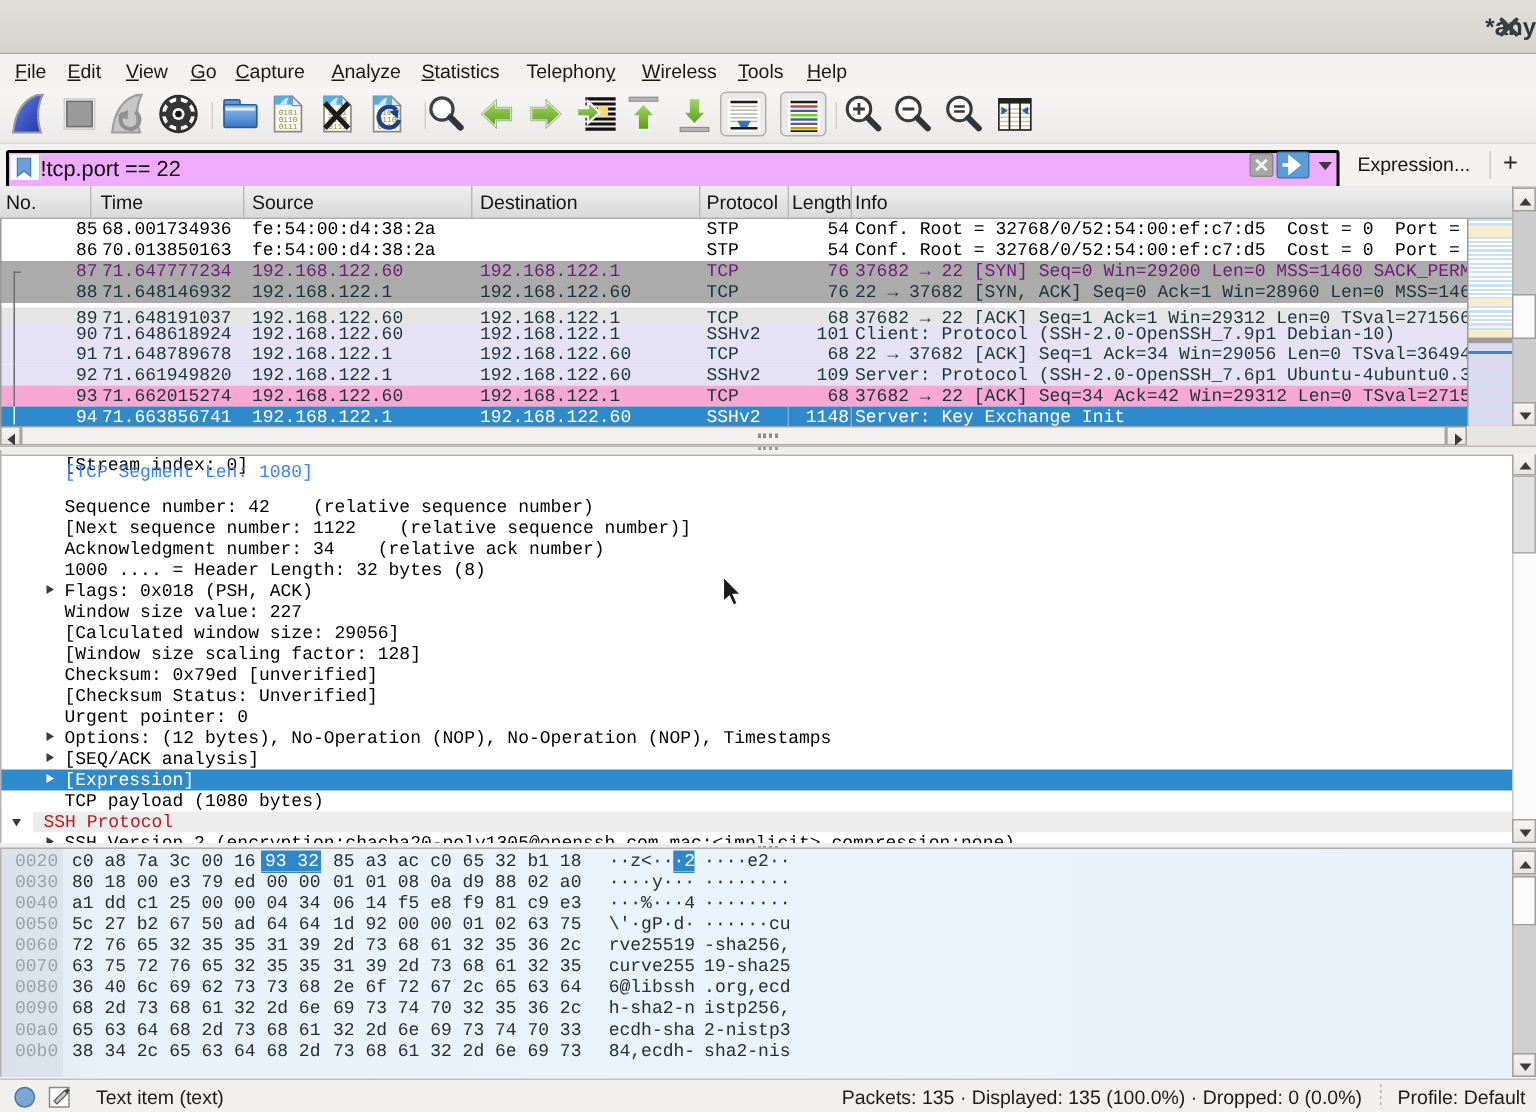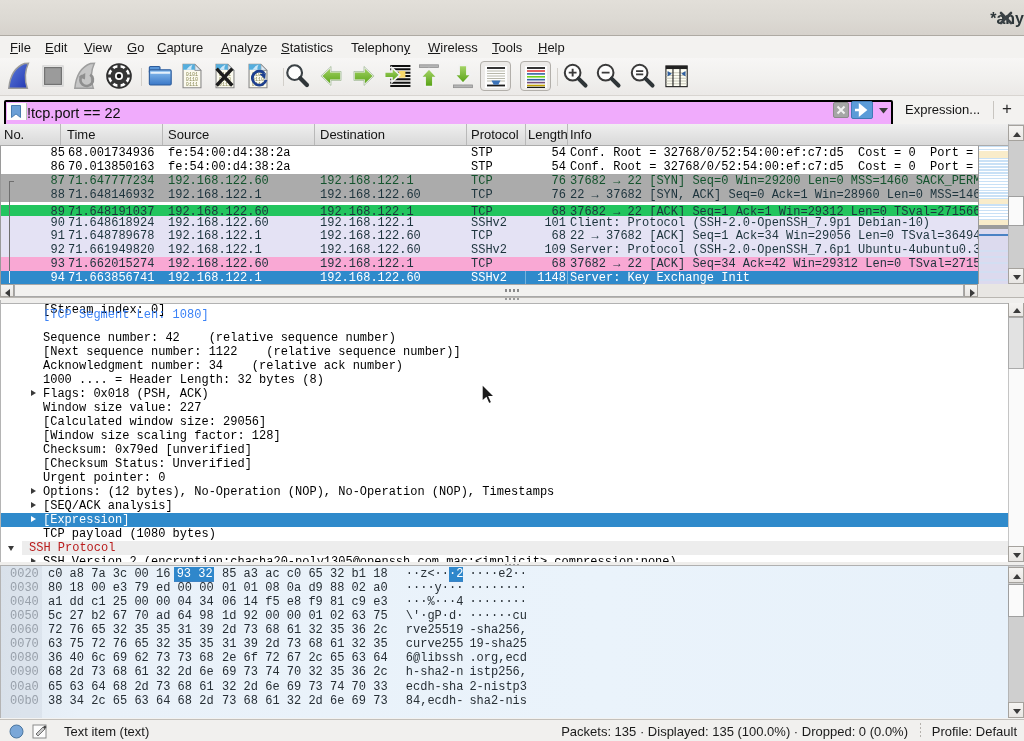--- a/index.html
+++ b/index.html
@@ -312,39 +312,39 @@
     </div>
 <div class="prow" style="top:13.9px;background:#ffffff;color:#000000">
       <span class="c-no">86</span>
       <span class="c-ti">70.013850163</span>
       <span class="c-sr">fe:54:00:d4:38:2a</span>
       <span class="c-ds"></span>
       <span class="c-pr">STP</span>
       <span class="c-ln">54</span>
       <span class="c-in">Conf. Root = 32768/0/52:54:00:ef:c7:d5  Cost = 0  Port = 0x8001</span>
     </div>
-<div class="prow" style="top:27.8px;background:#ababab;color:#14532d">
+<div class="prow" style="top:27.8px;background:#ababab;color:#701a75">
       <span class="c-no">87</span>
       <span class="c-ti">71.647777234</span>
       <span class="c-sr">192.168.122.60</span>
       <span class="c-ds">192.168.122.1</span>
       <span class="c-pr">TCP</span>
       <span class="c-ln">76</span>
       <span class="c-in">37682 → 22 [SYN] Seq=0 Win=29200 Len=0 MSS=1460 SACK_PERM=1 TSv</span>
     </div>
 <div class="prow" style="top:41.7px;background:#ababab;color:#1c333c">
       <span class="c-no">88</span>
       <span class="c-ti">71.648146932</span>
       <span class="c-sr">192.168.122.1</span>
       <span class="c-ds">192.168.122.60</span>
       <span class="c-pr">TCP</span>
       <span class="c-ln">76</span>
       <span class="c-in">22 → 37682 [SYN, ACK] Seq=0 Ack=1 Win=28960 Len=0 MSS=1460 SAC</span>
     </div>
-<div class="prow" style="top:59px;background:#22c55e;color:#1c333c">
+<div class="prow" style="top:59px;background:#e5e5e5;color:#1c333c">
       <span class="c-no">89</span>
       <span class="c-ti">71.648191037</span>
       <span class="c-sr">192.168.122.60</span>
       <span class="c-ds">192.168.122.1</span>
       <span class="c-pr">TCP</span>
       <span class="c-ln">68</span>
       <span class="c-in">37682 → 22 [ACK] Seq=1 Ack=1 Win=29312 Len=0 TSval=2715664293 </span>
     </div>
 <div class="prow" style="top:69.5px;background:#e4e2f4;color:#1c333c">
       <span class="c-no">90</span>
@@ -465,21 +465,21 @@
 <div class="drow" style="top:212.9px;background:#2f8acb;color:#ffffff;"><i class="tri" style="left:31px;top:3.4px;border-top:3.5px solid transparent;border-bottom:3.5px solid transparent;border-left:5px solid #ffffff"></i><span style="position:absolute;left:43px">[Expression]</span></div>
 <div class="drow" style="top:226.9px;color:#000000;"><span style="position:absolute;left:43px">TCP payload (1080 bytes)</span></div>
 <div class="drow" style="top:240.9px;color:#b91c1c;"><u style="position:absolute;left:22px;top:0;width:986px;height:14px;background:#ededed"></u><i class="tri" style="left:8px;top:5px;border-left:3.5px solid transparent;border-right:3.5px solid transparent;border-top:5px solid #3a3a3a"></i><span style="position:absolute;left:29px">SSH Protocol</span></div>
 <div class="drow" style="top:254.9px;color:#000000;"><i class="tri" style="left:31px;top:3.4px;border-top:3.5px solid transparent;border-bottom:3.5px solid transparent;border-left:5px solid #3a3a3a"></i><span style="position:absolute;left:43px">SSH Version 2 (encryption:chacha20-poly1305@openssh.com mac:&lt;implicit&gt; compression:none)</span></div>
 </div>
 <div id="hexpane" class="abs mono">
 <div class="abs" style="left:0;top:0;width:42px;height:152px;background:rgba(190,200,212,0.25)"></div>
 <div class="xrow" style="top:1.10px"><span class="xoff" style="position:absolute;left:10px">0020</span><span style="position:absolute;left:48px">c0 a8 7a 3c 00 16 <b style="font-weight:normal;color:#fff;background:#2f87cb;box-shadow:0 1px 0 #3e83c4;padding:0 1px 0 3px;margin-left:-4px">93 32</b></span><span style="position:absolute;left:222px">85 a3 ac c0 65 32 b1 18</span><span style="position:absolute;left:405.8px">··z&lt;··<b style="font-weight:normal;color:#fff;background:#2f87cb;box-shadow:0 1px 0 #3e83c4">·2</b></span><span style="position:absolute;left:469.4px">····e2··</span></div>
 <div class="xrow" style="top:15.15px"><span class="xoff" style="position:absolute;left:10px">0030</span><span style="position:absolute;left:48px">80 18 00 e3 79 ed 00 00</span><span style="position:absolute;left:222px">01 01 08 0a d9 88 02 a0</span><span style="position:absolute;left:405.8px">····y···</span><span style="position:absolute;left:469.4px">········</span></div>
 <div class="xrow" style="top:29.20px"><span class="xoff" style="position:absolute;left:10px">0040</span><span style="position:absolute;left:48px">a1 dd c1 25 00 00 04 34</span><span style="position:absolute;left:222px">06 14 f5 e8 f9 81 c9 e3</span><span style="position:absolute;left:405.8px">···%···4</span><span style="position:absolute;left:469.4px">········</span></div>
-<div class="xrow" style="top:43.25px"><span class="xoff" style="position:absolute;left:10px">0050</span><span style="position:absolute;left:48px">5c 27 b2 67 70 ad 64 98</span><span style="position:absolute;left:222px">1d 92 00 00 01 02 63 75</span><span style="position:absolute;left:405.8px">\'·gP·d·</span><span style="position:absolute;left:469.4px">······cu</span></div>
+<div class="xrow" style="top:43.25px"><span class="xoff" style="position:absolute;left:10px">0050</span><span style="position:absolute;left:48px">5c 27 b2 67 50 ad 64 64</span><span style="position:absolute;left:222px">1d 92 00 00 01 02 63 75</span><span style="position:absolute;left:405.8px">\'·gP·d·</span><span style="position:absolute;left:469.4px">······cu</span></div>
 <div class="xrow" style="top:57.30px"><span class="xoff" style="position:absolute;left:10px">0060</span><span style="position:absolute;left:48px">72 76 65 32 35 35 31 39</span><span style="position:absolute;left:222px">2d 73 68 61 32 35 36 2c</span><span style="position:absolute;left:405.8px">rve25519</span><span style="position:absolute;left:469.4px">-sha256,</span></div>
 <div class="xrow" style="top:71.35px"><span class="xoff" style="position:absolute;left:10px">0070</span><span style="position:absolute;left:48px">63 75 72 76 65 32 35 35</span><span style="position:absolute;left:222px">31 39 2d 73 68 61 32 35</span><span style="position:absolute;left:405.8px">curve255</span><span style="position:absolute;left:469.4px">19-sha25</span></div>
 <div class="xrow" style="top:85.40px"><span class="xoff" style="position:absolute;left:10px">0080</span><span style="position:absolute;left:48px">36 40 6c 69 62 73 73 68</span><span style="position:absolute;left:222px">2e 6f 72 67 2c 65 63 64</span><span style="position:absolute;left:405.8px">6@libssh</span><span style="position:absolute;left:469.4px">.org,ecd</span></div>
 <div class="xrow" style="top:99.45px"><span class="xoff" style="position:absolute;left:10px">0090</span><span style="position:absolute;left:48px">68 2d 73 68 61 32 2d 6e</span><span style="position:absolute;left:222px">69 73 74 70 32 35 36 2c</span><span style="position:absolute;left:405.8px">h-sha2-n</span><span style="position:absolute;left:469.4px">istp256,</span></div>
 <div class="xrow" style="top:113.50px"><span class="xoff" style="position:absolute;left:10px">00a0</span><span style="position:absolute;left:48px">65 63 64 68 2d 73 68 61</span><span style="position:absolute;left:222px">32 2d 6e 69 73 74 70 33</span><span style="position:absolute;left:405.8px">ecdh-sha</span><span style="position:absolute;left:469.4px">2-nistp3</span></div>
 <div class="xrow" style="top:127.55px"><span class="xoff" style="position:absolute;left:10px">00b0</span><span style="position:absolute;left:48px">38 34 2c 65 63 64 68 2d</span><span style="position:absolute;left:222px">73 68 61 32 2d 6e 69 73</span><span style="position:absolute;left:405.8px">84,ecdh-</span><span style="position:absolute;left:469.4px">sha2-nis</span></div>
 </div>
 
 <div id="split1" class="abs" style="left:0;top:297px;width:1024px;height:5.5px;background:#efeeec">
     <div class="abs" style="left:505px;top:0.5px;width:15px;height:2px;background:repeating-linear-gradient(90deg,#9a9a9a 0 2px,transparent 2px 4px)"></div>

